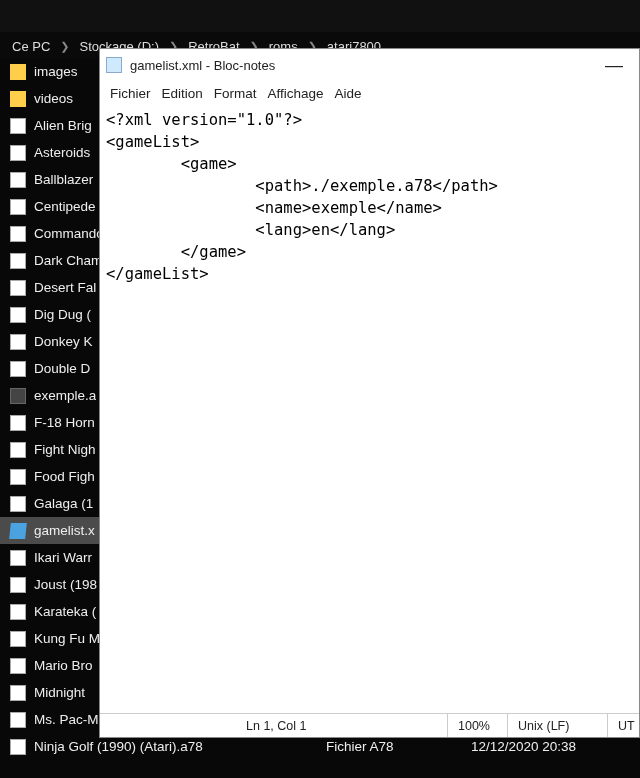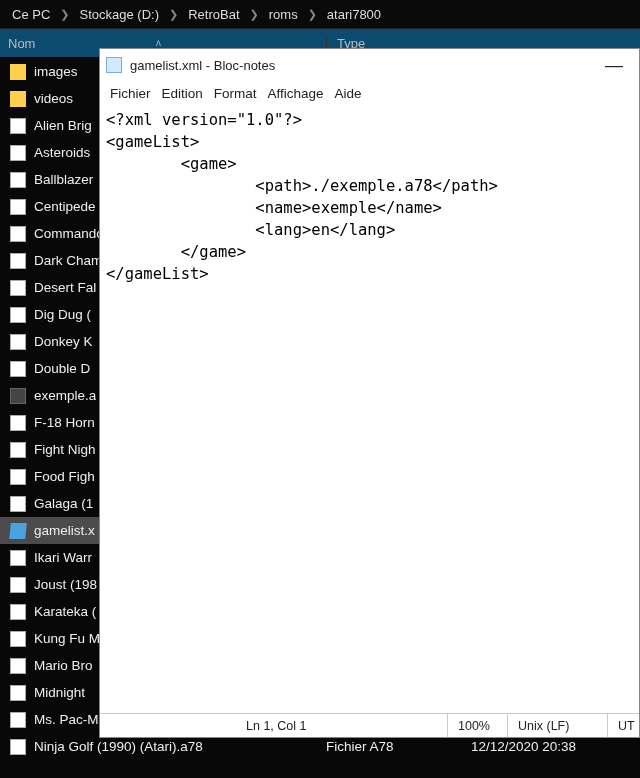--- a/index.html
+++ b/index.html
@@ -1,17 +1,17 @@
 <!DOCTYPE html>
 <html><head>
 <meta charset="utf-8">
 <style>
   * { margin:0; padding:0; box-sizing:border-box; font-family:"Segoe UI",Arial,sans-serif; }
   body { width:640px; height:778px; background:#111; overflow:hidden; position:relative; }
-  .breadcrumbs { display:flex; align-items:center; height:28px; padding:0 8px; color:#ddd; font-size:13px; background:#0a0a0a; }
+  .breadcrumbs { display:flex; align-items:center; height:28px; padding:0 8px; color:#ddd; font-size:13px; background:#0a0a0a;margin-top:32px; }
   .breadcrumbs .crumb { padding:0 4px; }
   .breadcrumbs .sep { color:#888; padding:0 6px; font-size:11px; }
   .headers { display:flex; align-items:center; height:30px; background:#0c4a6e; color:#bbb; font-size:13px; border-top:1px solid #222; border-bottom:1px solid #000; }
   .hdr-name { width:326px; padding-left:8px; display:flex; align-items:center; }
   .sort-arrow { margin-left:120px; color:#bbb; font-size:10px; }
   .hdr-type { width:145px; border-left:1px solid #333; padding-left:10px;text-decoration:underline; }
   .hdr-mod  { flex:1; border-left:1px solid #333; padding-left:10px; }
   .filelist { position:absolute; top:58px; left:0; width:640px; bottom:0; background:#080808; }
   .row { display:flex; align-items:center; height:27px; color:#eee; font-size:13.5px; padding-left:10px; }
   .row.sel { background:#4b4b4b; }

